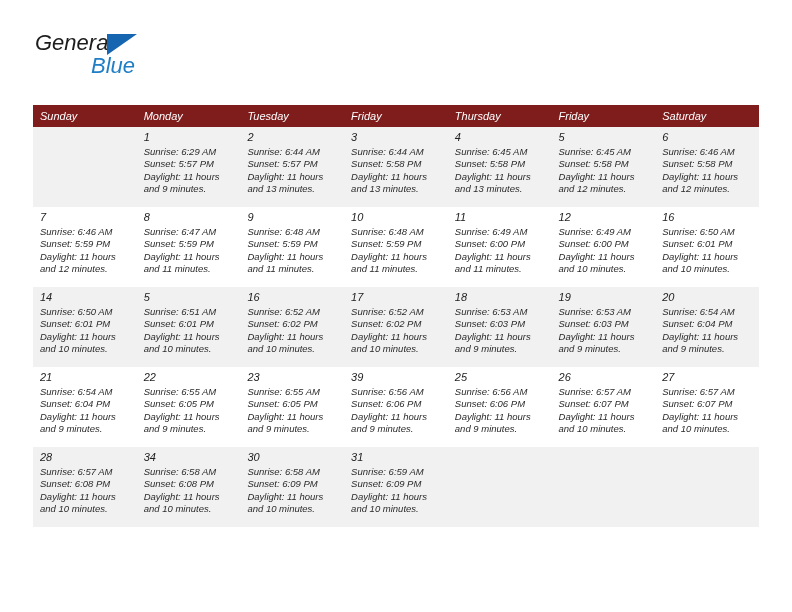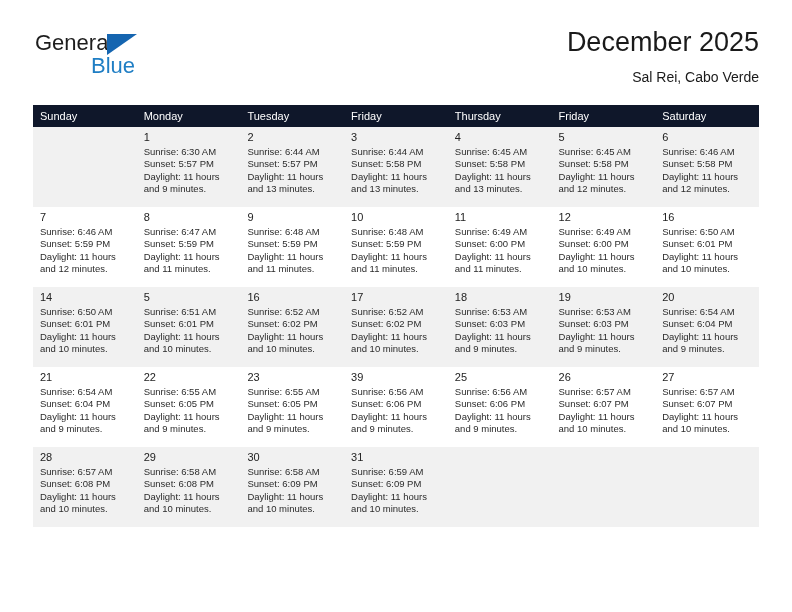--- a/index.html
+++ b/index.html
@@ -12,20 +12,21 @@
     height: 612px;
     font-family: "Liberation Sans", sans-serif;
     color: #000000;
     overflow: hidden;
   }
   .page {
     position: relative;
     width: 792px;
     height: 612px;
     box-sizing: border-box;
+    font-style: italic;
   }
 
   
   .header {
     position: absolute;
     left: 33px;
     top: 26px;
     right: 33px;
     height: 72px;
   }
@@ -98,21 +99,21 @@
   
   .calendar {
     position: absolute;
     left: 33px;
     top: 105px;
     width: 726px;
     border-collapse: collapse;
     table-layout: fixed;
   }
   .calendar th {
-    background: #0f172a;
+    background: #7f1d1d;
     color: #ffffff;
     font-size: 11px;
     font-weight: normal;
     text-align: left;
     padding: 5px 0 5px 7px;
     height: 11px;
     border: none;
   }
   .calendar td {
     vertical-align: top;
@@ -161,24 +162,20 @@
 
   <div class="header">
 
     <div class="brand">
       <span class="brand-general">General</span>
       <span class="brand-triangle"></span>
       <span class="brand-bar"></span>
       <span class="brand-blue">Blue</span>
     </div>
 
-    <div class="title-block">
-      <h1 class="cal-title">December 2025</h1>
-      <p class="cal-subtitle">Sal Rei, Cabo Verde</p>
-    </div>
 
   </div>
 
   <table class="calendar">
     <thead>
       <tr>
         <th>Sunday</th>
         <th>Monday</th>
         <th>Tuesday</th>
         <th>Friday</th>
@@ -189,21 +186,21 @@
     </thead>
     <tbody id="calendar-body">
         <tr class="shaded">
           <td>
             <div class="cell empty"></div>
           </td>
           <td>
             <div class="cell filled">
               <span class="daynum">1</span>
               <div class="info">
-                <div>Sunrise: 6:30 AM</div>
+                <div>Sunrise: 6:29 AM</div>
                 <div>Sunset: 5:57 PM</div>
                 <div>Daylight: 11 hours</div>
                 <div>and 9 minutes.</div>
               </div>
             </div>
           </td>
           <td>
             <div class="cell filled">
               <span class="daynum">2</span>
               <div class="info">
@@ -503,21 +500,21 @@
               <div class="info">
                 <div>Sunrise: 6:57 AM</div>
                 <div>Sunset: 6:08 PM</div>
                 <div>Daylight: 11 hours</div>
                 <div>and 10 minutes.</div>
               </div>
             </div>
           </td>
           <td>
             <div class="cell filled">
-              <span class="daynum">29</span>
+              <span class="daynum">34</span>
               <div class="info">
                 <div>Sunrise: 6:58 AM</div>
                 <div>Sunset: 6:08 PM</div>
                 <div>Daylight: 11 hours</div>
                 <div>and 10 minutes.</div>
               </div>
             </div>
           </td>
           <td>
             <div class="cell filled">

